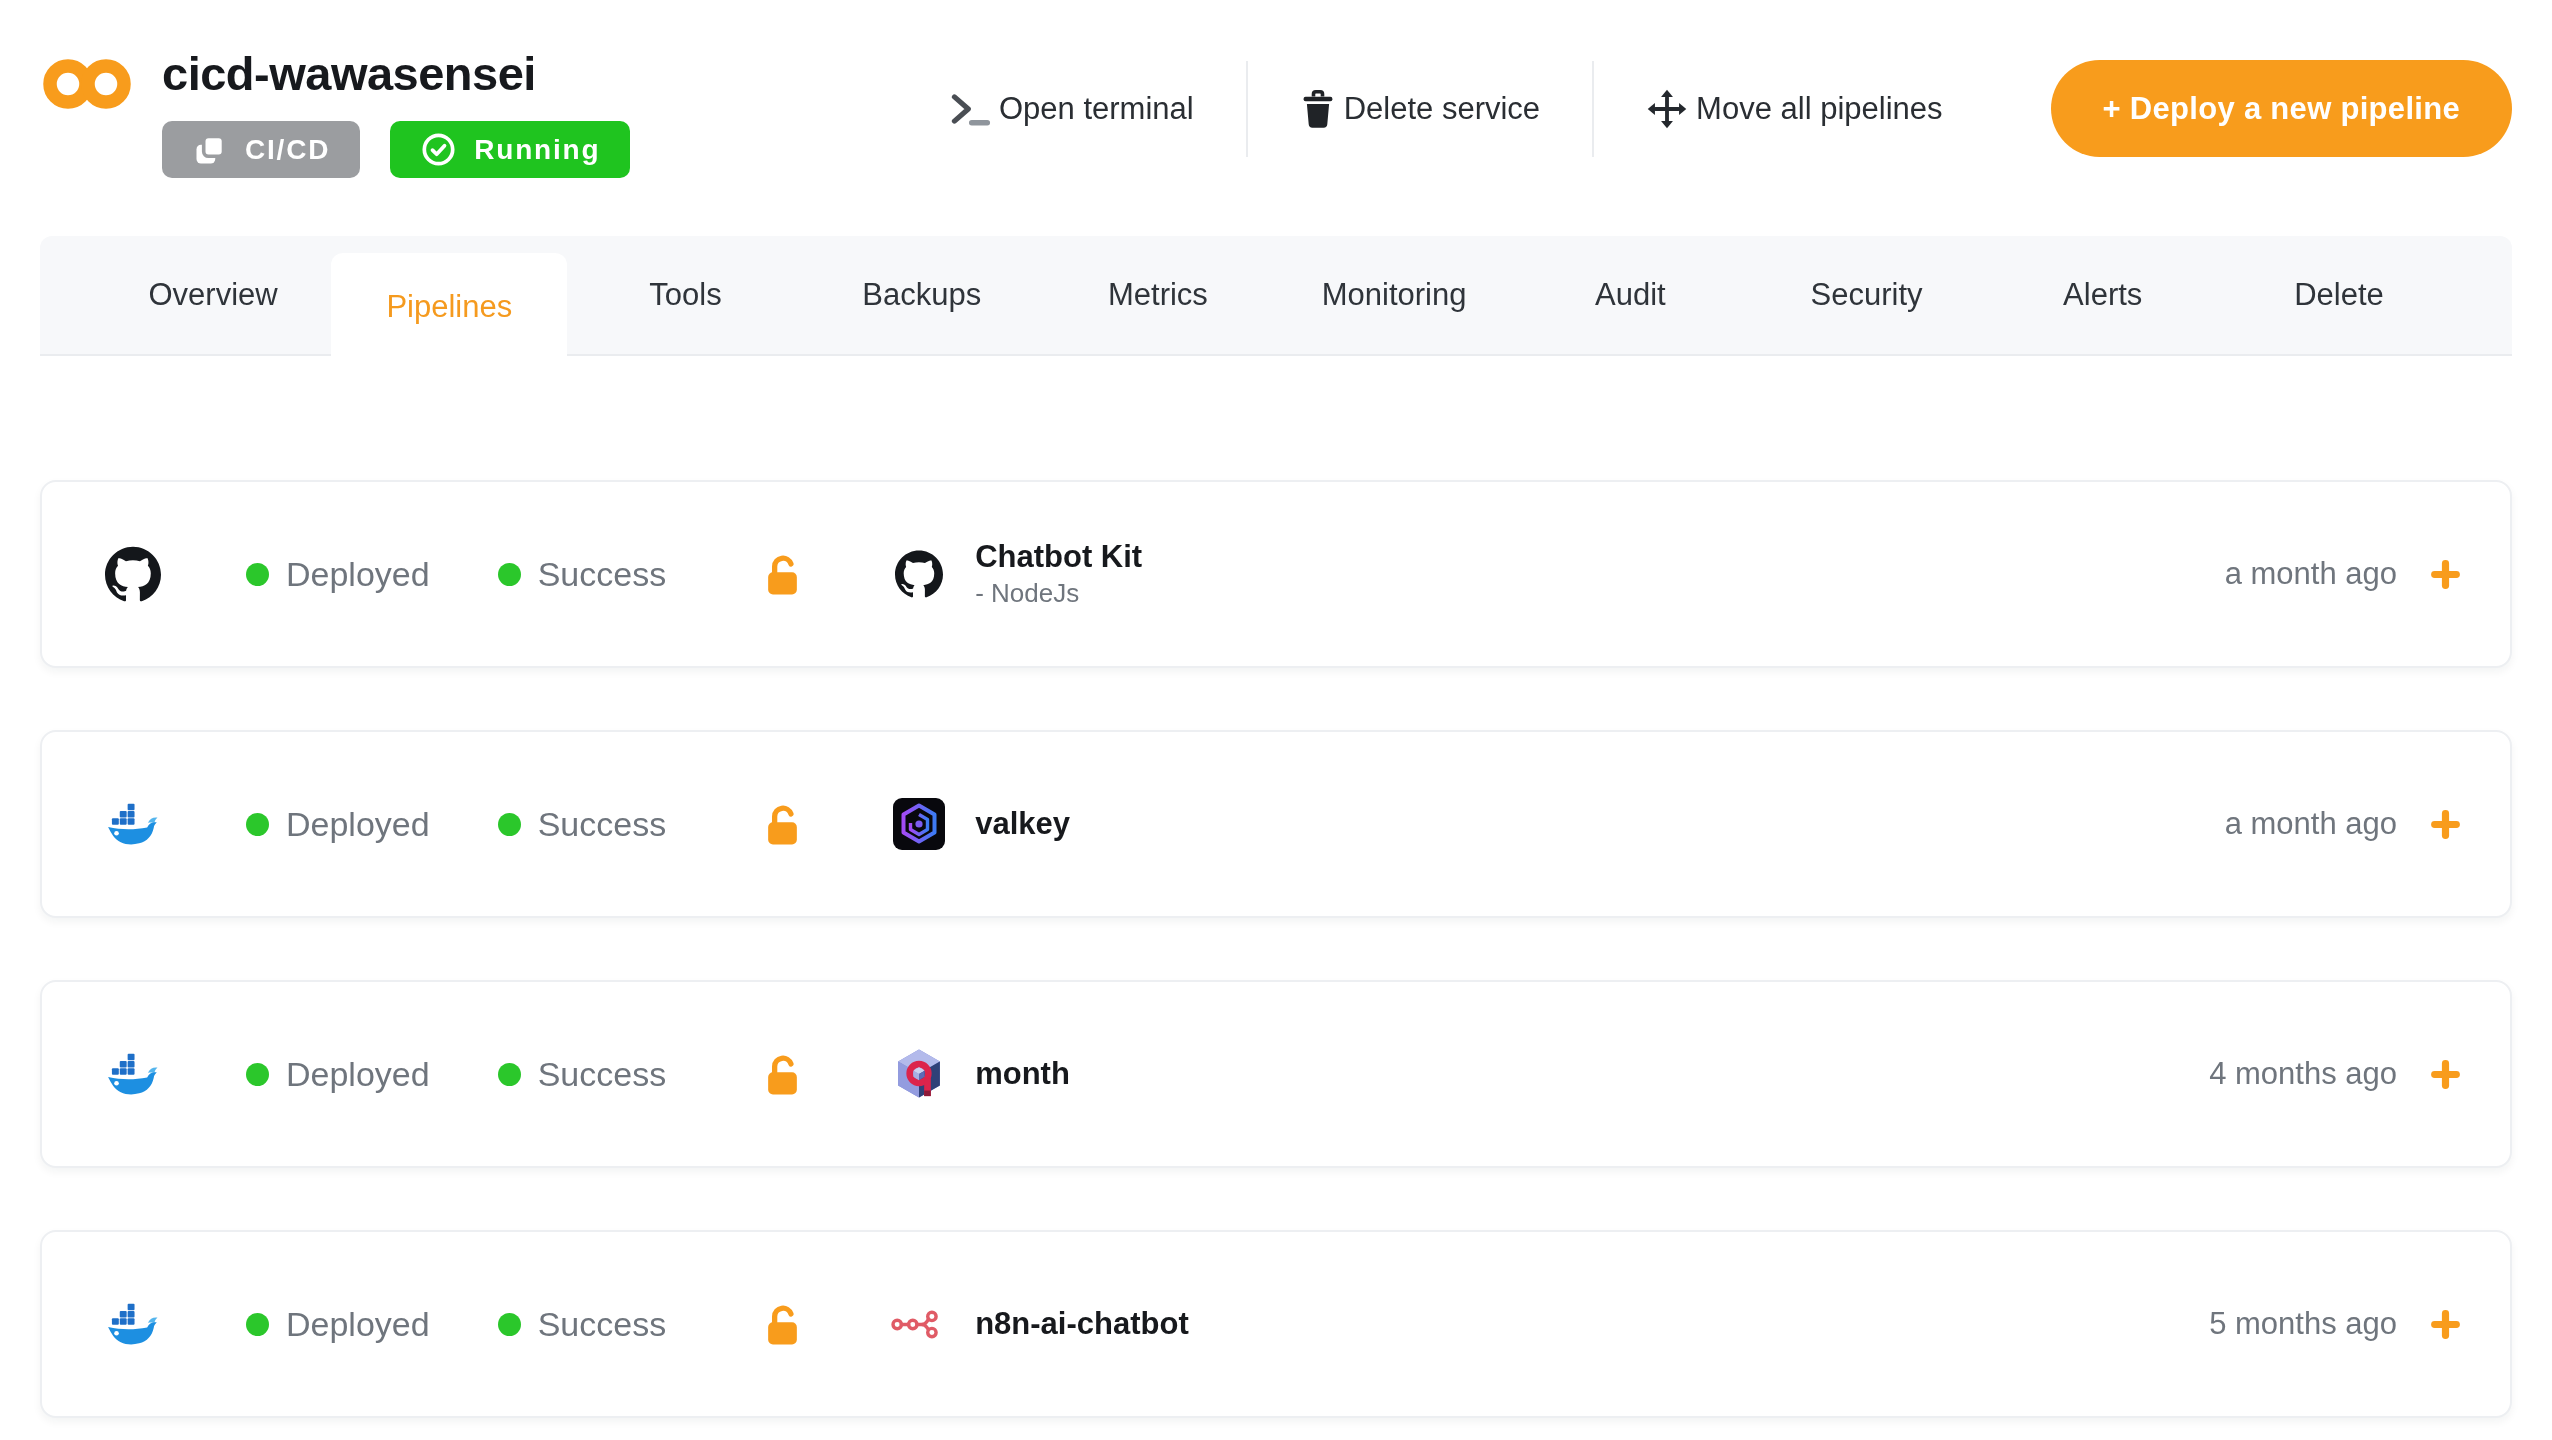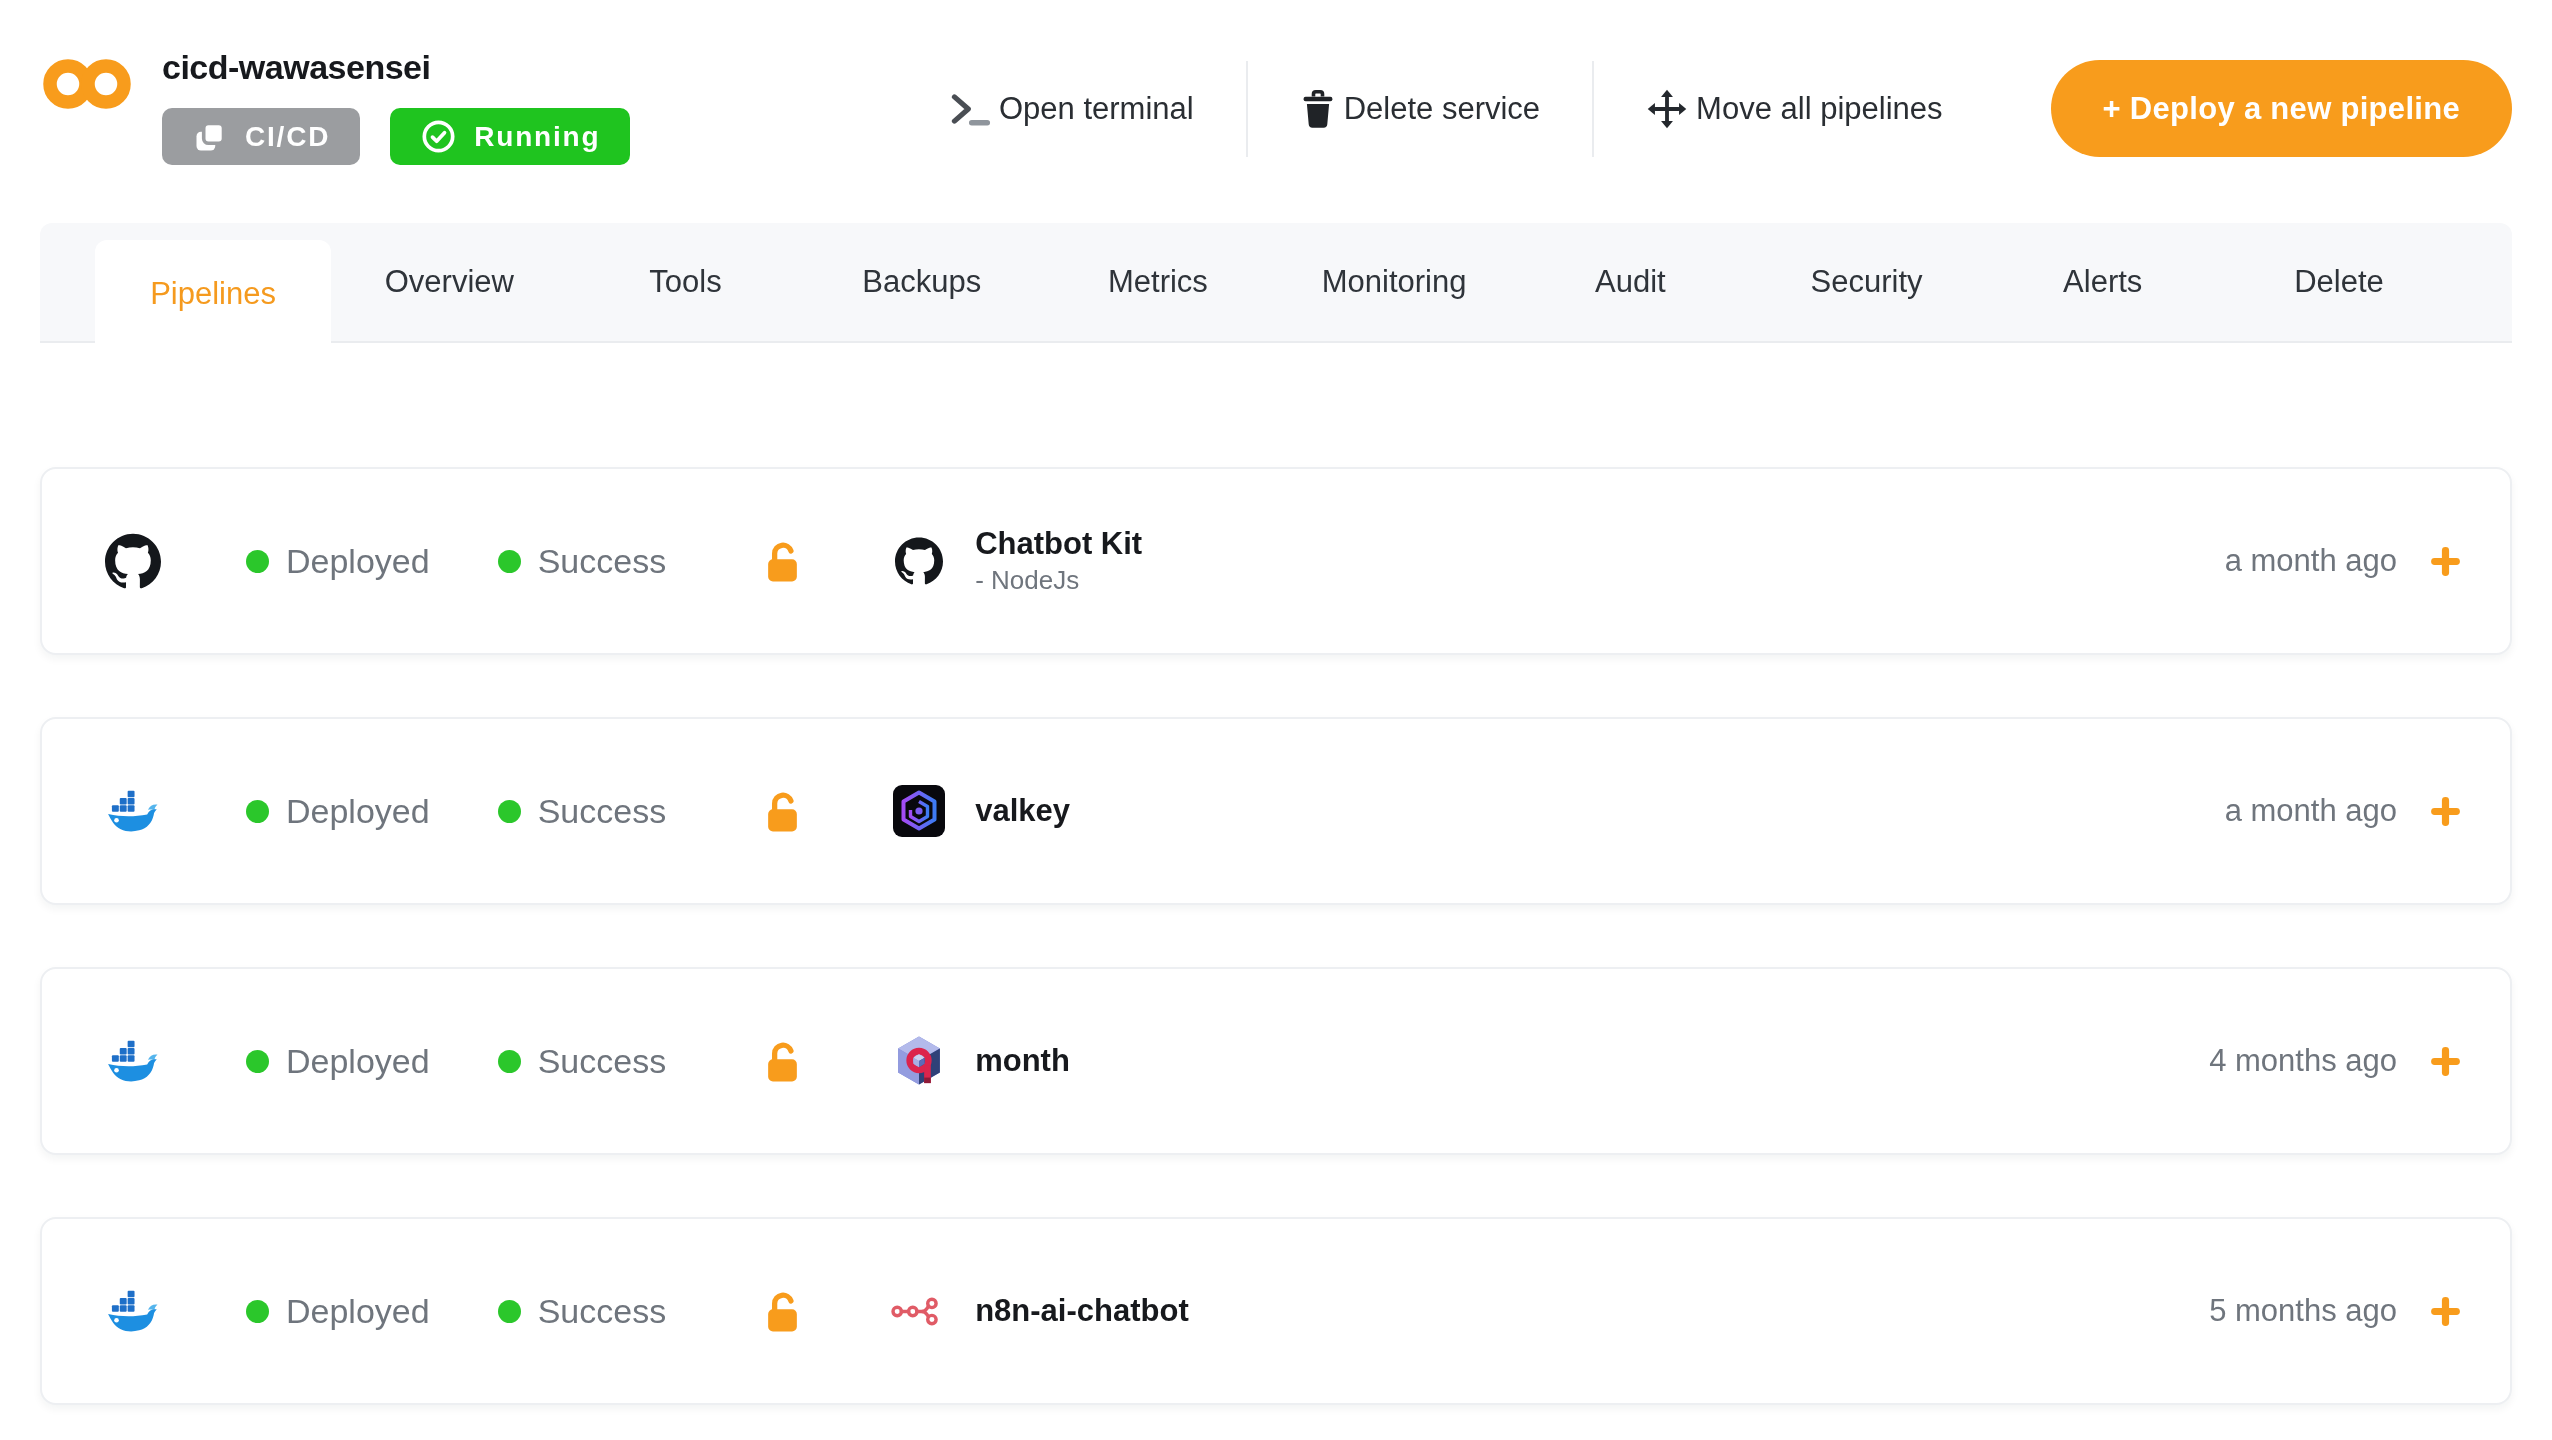--- a/index.html
+++ b/index.html
@@ -4,21 +4,21 @@
 <style>
   html,body { margin:0; padding:0; background:#fff; }
   body { font-family:"Liberation Sans", sans-serif; color:#17191d; }
   .page { width:2552px; height:1440px; background:#fff; overflow:hidden; position:relative; }
 
   
   .header { display:flex; align-items:flex-start; padding:44px 40px 0 40px; }
   .brand { display:flex; align-items:flex-start; }
   .logo { margin-top:6px; flex:none; }
   .title-wrap { margin-left:28px; }
-  .title { font-size:34px; font-weight:700; color:#17191d; line-height:1; margin:6px 0 0 0; letter-spacing:-0.5px; }
+  .title { font-size:47px; font-weight:700; color:#17191d; line-height:1; margin:6px 0 0 0; letter-spacing:-0.5px; }
   .badges { display:flex; gap:30px; margin-top:24px; }
   .badge { height:57px; border-radius:10px; display:inline-flex; align-items:center; padding:0 30px; gap:17px; color:#fff; font-size:28px; font-weight:700; letter-spacing:1.8px;text-align:right; }
   .badge-cicd { background:#9B9DA0; }
   .badge-running { background:#1FC41F; }
 
   .actions { display:flex; align-items:center; margin-left:auto; margin-top:16px; }
   .action { display:flex; align-items:center; gap:8px; padding:0 52px; height:96px; font-size:31px; font-weight:400; color:#2A2E33; cursor:pointer; background:none; border:none; font-family:inherit; }
   .action:first-child { padding-left:0; }
   .vdivider { width:2px; height:96px; background:#EAECEF; flex:none; }
   .deploy { margin-left:56px; height:97px; border-radius:49px; background:#F89C1C; color:#fff; font-size:31px; font-weight:700; display:flex; align-items:center; padding:0 52px; border:none; cursor:pointer; font-family:inherit; letter-spacing:0.3px; }
@@ -152,22 +152,22 @@
             <rect x="4.4" y="10.9" width="15.2" height="2.2" rx="1"></rect>
           </svg>
         </span>
         <span>Move all pipelines</span>
       </button>
       <button class="deploy">+ Deploy a new pipeline</button>
     </div>
   </div>
 
   <div class="tabbar">
+    <div class="tab">Overview</div>
     <div class="tab tab-active">Pipelines</div>
-    <div class="tab">Overview</div>
     <div class="tab">Tools</div>
     <div class="tab">Backups</div>
     <div class="tab">Metrics</div>
     <div class="tab">Monitoring</div>
     <div class="tab">Audit</div>
     <div class="tab">Security</div>
     <div class="tab">Alerts</div>
     <div class="tab">Delete</div>
   </div>
 

